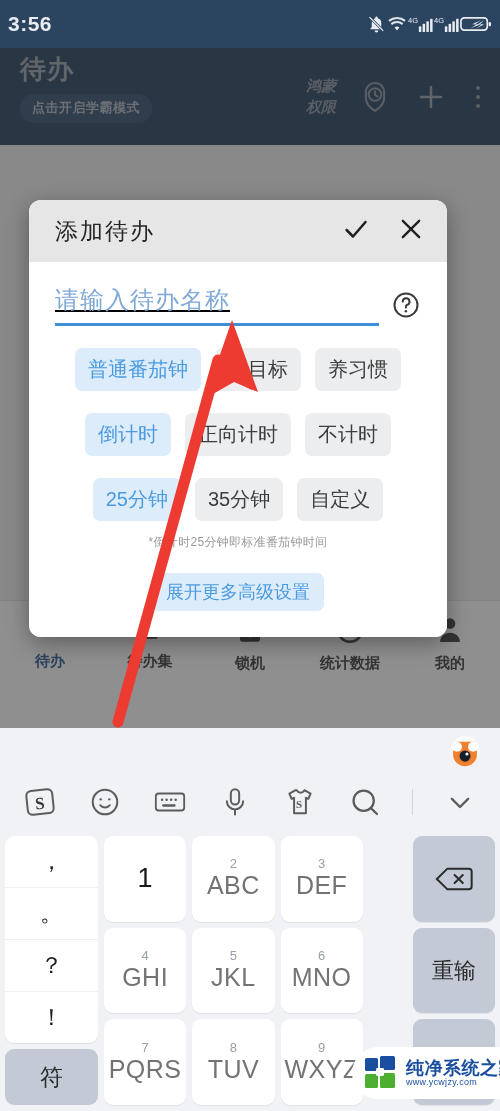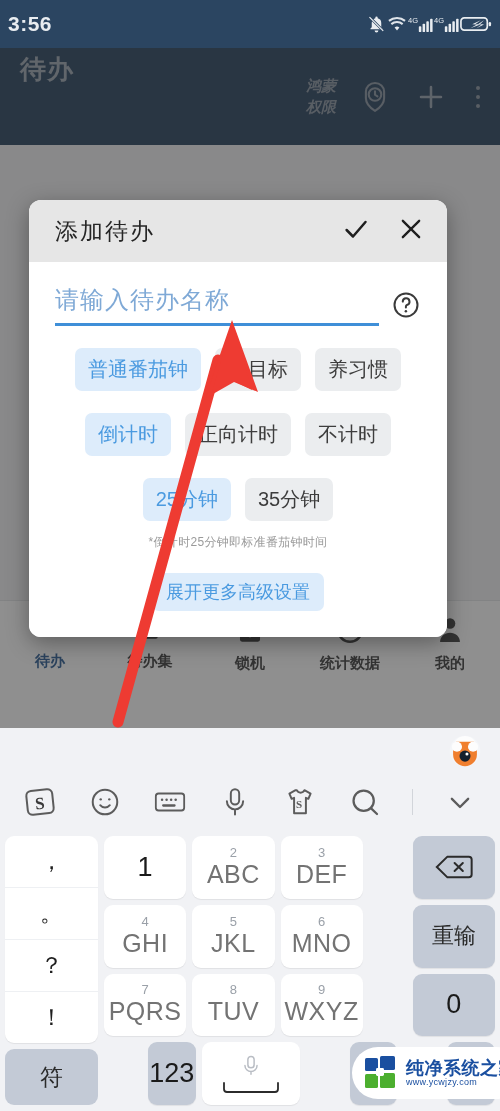--- a/index.html
+++ b/index.html
@@ -65,21 +65,21 @@
     box-shadow:0 6px 22px rgba(0,0,0,.35);
   }
   .dialog-head {
     height:62px; background:#e6e6e6; display:flex; align-items:center;
     padding:0 22px 0 26px; justify-content:space-between;
   }
   .dialog-title { font-size:23px; color:#262626; letter-spacing:2px; }
   .dialog-actions { display:flex; align-items:center; gap:26px; }
   .dialog-body { padding:22px 26px 26px; background:#fff; }
 
-  .field-row { display:flex; align-items:flex-end; gap:12px; }
+  .field-row { display:flex; align-items:flex-end; gap:12px;text-decoration:underline; }
   .field {
     flex:1; border-bottom:3px solid #3f8fd8; padding-bottom:7px;
   }
   .field-placeholder {
     font-size:24px; color:#7fa9d6; letter-spacing:1px;
   }
   .help-icon { width:30px; height:30px; margin-bottom:6px; }
 
   .chip-row { display:flex; justify-content:center; gap:14px; margin-top:22px; }
   .chip {
@@ -187,20 +187,21 @@
           <rect x="30.5" y="7" width="2.5" height="4.5" rx="1.2" fill="#e9edf1"></rect>
           <path d="M22 5 L13 9.2 L18 9.6 L11 13.5 L21.5 9.4 L16.5 8.9 Z" fill="#e9edf1"></path>
           <path d="M25.5 5 L19 9.2 L23 9.6 L17.5 13.5 L25.5 9.4 L21.5 8.9 Z" fill="#e9edf1"></path>
         </svg>
       </div>
     </div>
 
     <div class="appbar">
       <div class="appbar-left">
         <div class="app-title">待办</div>
+        <div class="app-badge">点击开启学霸模式</div>
       </div>
       <div class="appbar-right">
         <div class="perm-text">
           <div>鸿蒙</div>
           <div>权限</div>
         </div>
         <div class="ab-icon">
           <svg width="30" height="32" viewBox="0 0 24 26" fill="none" stroke="#8d98a5" stroke-width="1.7">
             <path d="M12 24.2c4.6-2.8 7.4-6 7.4-10.2V8.6C19.4 4.6 16.1 1.6 12 1.6S4.6 4.6 4.6 8.6v5.4c0 4.2 2.8 7.4 7.4 10.2z"></path>
             <circle cx="12" cy="11" r="5.1"></circle>
@@ -301,20 +302,21 @@
 
       <div class="chip-row">
         <div class="chip sel">倒计时</div>
         <div class="chip">正向计时</div>
         <div class="chip">不计时</div>
       </div>
 
       <div class="chip-row">
         <div class="chip sel">25分钟</div>
         <div class="chip">35分钟</div>
+        <div class="chip">自定义</div>
       </div>
 
       <div class="hint">*倒计时25分钟即标准番茄钟时间</div>
       <div class="adv-wrap">
         <div class="adv">展开更多高级设置</div>
       </div>
     </div>
   </div>
 
   <svg class="arrow" viewBox="0 0 500 1111">
@@ -454,45 +456,20 @@
             </div>
             <div class="key">
               <span class="num">9</span>
               <span class="alpha">WXYZ</span>
             </div>
             <div class="key gray">
               <span class="big">0</span>
             </div>
           </div>
 
-          <div class="kb-row">
-            <div class="key gray">
-              <span class="big">123</span>
-            </div>
-            <div class="key space">
-              <span class="space-inner">
-                <svg width="22" height="24" viewBox="0 0 24 26" fill="none" stroke="#b9bdc4" stroke-width="1.6">
-                  <rect x="8.6" y="2.6" width="6.8" height="12.4" rx="3.4"></rect>
-                  <path d="M5.4 12.4a6.6 6.6 0 0 0 13.2 0M12 19v3" stroke-linecap="round"></path>
-                </svg>
-                <svg width="60" height="12" viewBox="0 0 60 12" fill="none" stroke="#2b2b2b" stroke-width="1.8" stroke-linecap="round">
-                  <path d="M3 1v6a3 3 0 0 0 3 3h48a3 3 0 0 0 3-3V1"></path>
-                </svg>
-              </span>
-            </div>
-            <div class="key gray">
-              <span class="cn">中</span>
-            </div>
-            <div class="key gray">
-              <svg width="36" height="30" viewBox="0 0 30 24" fill="none" stroke="#2b2b2b" stroke-width="1.8" stroke-linecap="round" stroke-linejoin="round">
-                <path d="M25 4v8.5a3 3 0 0 1-3 3H6"></path>
-                <path d="M11 10.5 5.5 15.5 11 20.5"></path>
-              </svg>
-            </div>
-          </div>
 
         </div>
       </div>
     </div>
   </div>
 
   <div class="watermark">
     <svg class="wm-logo" viewBox="0 0 34 34">
       <rect x="1" y="2" width="13" height="13" rx="1.6" fill="#1a4fa0"></rect>
       <rect x="16" y="0" width="15" height="14" rx="1.6" fill="#1a4fa0"></rect>

